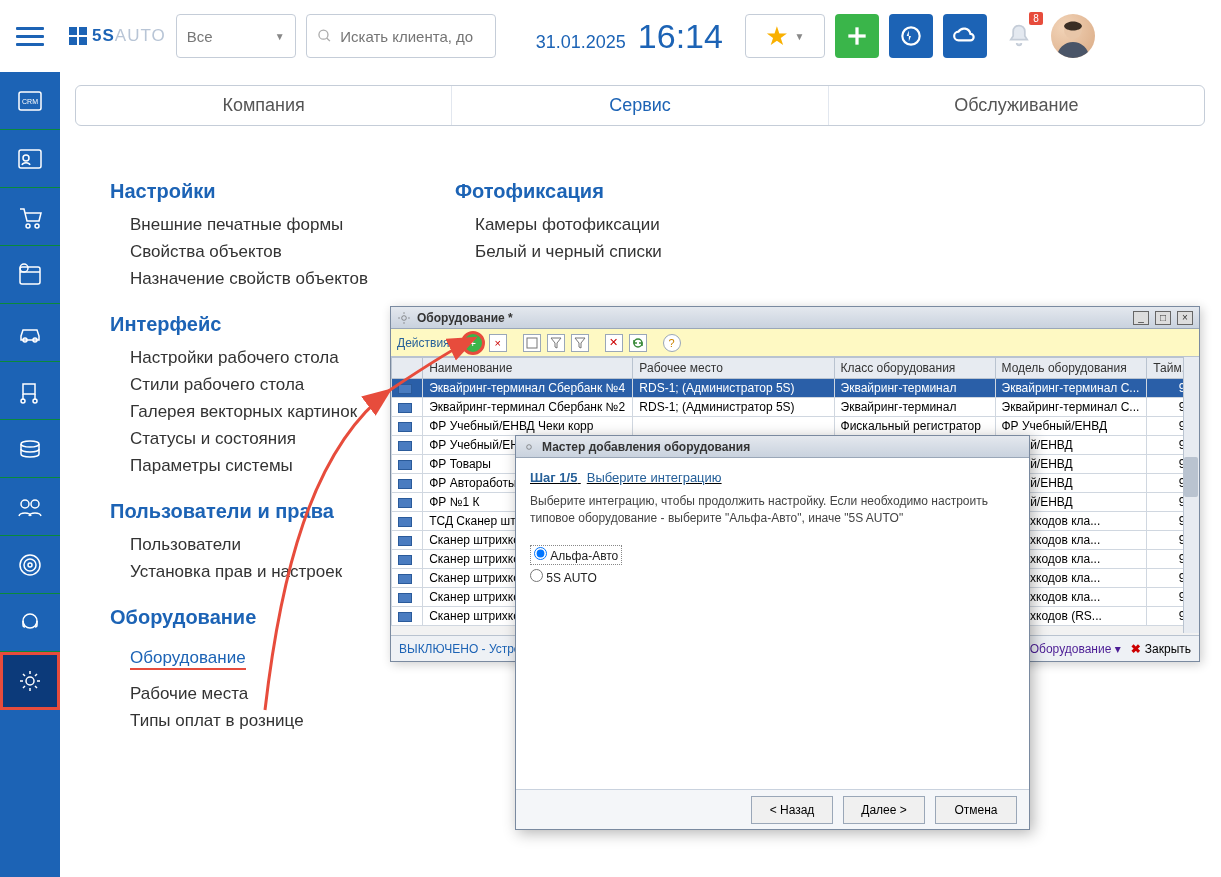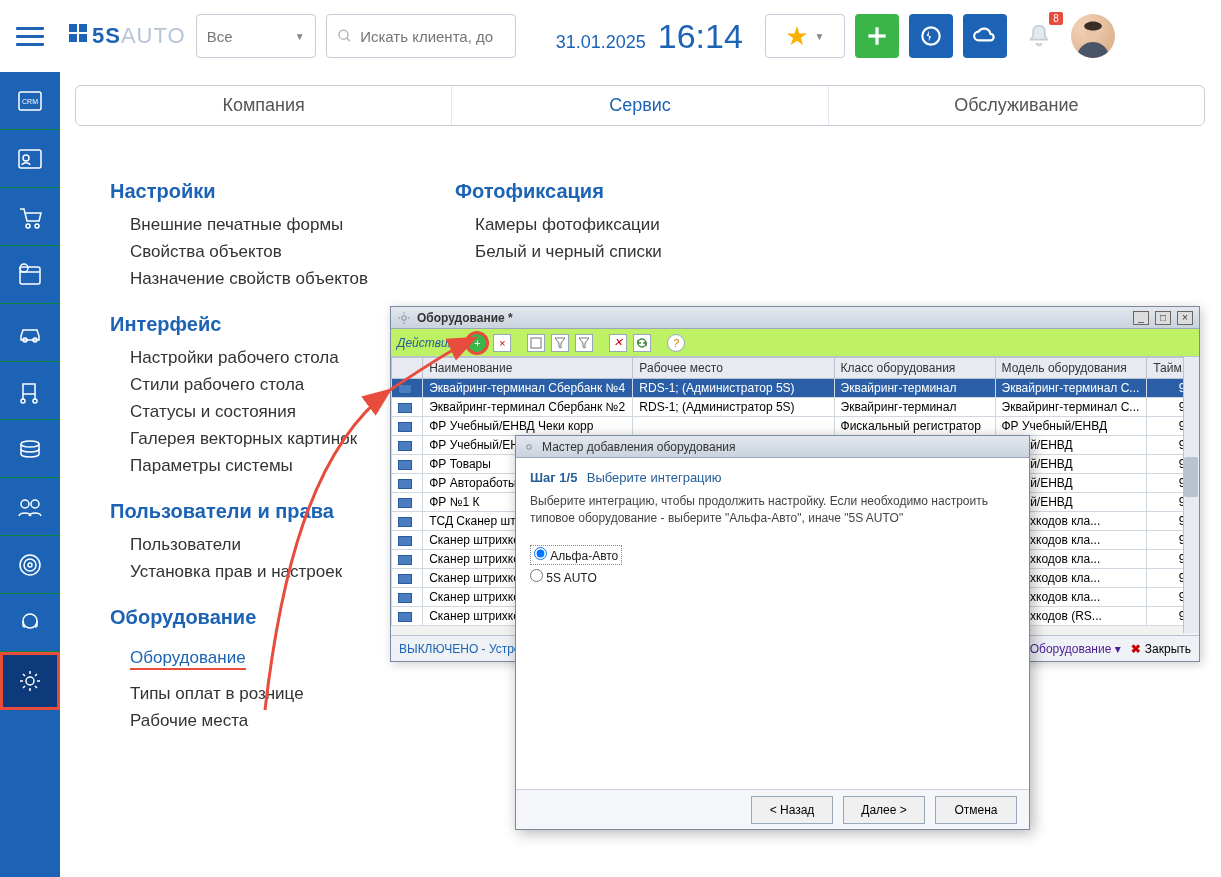--- a/index.html
+++ b/index.html
@@ -2,21 +2,21 @@
 <html><head>
 <meta charset="utf-8">
 <style>
   * { box-sizing: border-box; margin: 0; padding: 0; }
   body { font-family: Arial, Helvetica, sans-serif; background: #fff; width: 1221px; height: 877px; position: relative; overflow: hidden; }
 
   
   .topbar { position: absolute; left: 0; top: 0; width: 1221px; height: 72px; display: flex; align-items: center; padding: 0 10px; gap: 10px; }
   .hamburger { width: 40px; height: 40px; display: flex; flex-direction: column; justify-content: center; gap: 5px; padding: 6px; cursor: pointer; }
   .hamburger span { height: 3px; background: #1c63b5; border-radius: 1px; }
-  .brand { display: flex; align-items: flex-start; font-size: 22px; color: #1c63b5; font-weight: 700; letter-spacing: 1px; margin-left: 8px; }
+  .brand { display: flex; align-items: center; font-size: 17px; color: #1c63b5; font-weight: 700; letter-spacing: 1px; margin-left: 8px; }
   .brand .auto { color: #b8c5d6; font-weight: 400; }
   .brand-icon { width: 20px; height: 20px; margin-right: 4px; }
   .selectbox { width: 120px; height: 44px; border: 1px solid #c5cdd8; border-radius: 4px; display: flex; align-items: center; padding: 0 10px; color: #777; font-size: 15px; justify-content: space-between; }
   .searchbox { flex: 0 0 190px; height: 44px; border: 1px solid #c5cdd8; border-radius: 4px; display: flex; align-items: center; padding: 0 10px; gap: 8px; color: #999; }
   .searchbox input { border: none; outline: none; font-size: 15px; color: #444; width: 100%; }
   .datetime { margin-left: 30px; display: flex; align-items: baseline; gap: 12px; }
   .date { color: #1c63b5; font-size: 18px; }
   .time { color: #1c63b5; font-size: 34px; font-weight: 300; }
   .starbox { width: 80px; height: 44px; border: 1px solid #c5cdd8; border-radius: 4px; display: flex; align-items: center; justify-content: center; gap: 6px; margin-left: 12px; }
   .star { color: #f9b000; font-size: 26px; }
@@ -45,21 +45,21 @@
   .section-title { color: #1c63b5; font-size: 20px; font-weight: 700; margin-bottom: 12px; margin-top: 24px; }
   .section-title:first-child { margin-top: 0; }
   .link { color: #333; font-size: 17px; margin: 7px 0 7px 20px; cursor: pointer; }
   .link.underlined { color: #1c63b5; border-bottom: 2px solid #e74c3c; display: inline-block; }
 
   
   .win { position: absolute; left: 390px; top: 306px; width: 810px; height: 356px; border: 1px solid #7a8aa0; background: #f2f2f2; font-family: Tahoma, Arial, sans-serif; font-size: 12px; box-shadow: 2px 2px 10px rgba(0,0,0,.2); }
   .win-title { height: 22px; background: linear-gradient(#e4e8ee,#c9d2de); display: flex; align-items: center; padding: 0 6px; gap: 6px; color: #333; font-size: 12px; border-bottom: 1px solid #9aa7b8; }
   .win-title .spacer { flex: 1; }
   .win-title .wbtn { width: 16px; height: 14px; border: 1px solid #666; background: #ddd; font-size: 10px; line-height: 12px; text-align: center; cursor: pointer; }
-  .win-toolbar { height: 28px; display: flex; align-items: center; padding: 0 6px; gap: 6px; border-bottom: 1px solid #b9c3d0; background:#bef264; position: relative; font-style: italic; }
+  .win-toolbar { height: 28px; display: flex; align-items: center; padding: 0 6px; gap: 6px; border-bottom: 1px solid #b9c3d0; background:#fef9c3; position: relative; }
   .win-toolbar .actions { color:#266099; cursor:pointer; }
   .win-toolbar .actions::after { content:" ▾"; font-size:9px; }
   .tbtn { width:18px; height:18px; border:1px solid #9aa7b8; background:#fff; display:inline-flex; align-items:center; justify-content:center; font-size:11px; cursor:pointer; }
   .tbtn.green-circle { border-radius:50%; background:#3ab54a; color:#fff; border:none; width:20px; height:20px; outline:3px solid #e74c3c; outline-offset:-1px; }
   .tbtn.red { color:#c00; }
   .grid { width: 100%; border-collapse: collapse; }
   .grid th { background: #e7ebf1; border: 1px solid #b9c3d0; padding: 3px 6px; text-align: left; font-weight: normal; color: #333; font-size: 12px; }
   .grid td { border: 1px solid #d0d7e0; padding: 2px 6px; background: #fff; white-space: nowrap; overflow: hidden; }
   .grid tr.selected td { background: #2a5fa8; color: #fff; }
   .row-icon { display:inline-block; width:14px; height:10px; background:#4a7cc0; border:1px solid #2a5a9a; margin-right:4px; vertical-align:middle; }
@@ -67,22 +67,22 @@
   .win-footer .status { color:#1c63b5; }
   .win-footer .right { display:flex; gap:10px; align-items:center; }
   .win-footer .link2 { color:#4c1d95; cursor:pointer; }
   .win-footer .closebtn { display:flex; align-items:center; gap:4px; cursor:pointer; }
   .grid-wrap { height: 276px; overflow:hidden; position:relative; }
   .scroll-track { position:absolute; right:0; top:0; bottom:0; width:16px; background:#e7ebf1; border-left:1px solid #b9c3d0; }
   .scroll-thumb { position:absolute; right:1px; top:100px; width:14px; height:40px; background:#b9c3d0; border-radius:2px; }
 
   
   .wiz { position: absolute; left: 515px; top: 435px; width: 515px; height: 395px; border: 1px solid #7a8aa0; background: #fff; font-family: Tahoma, Arial, sans-serif; font-size: 12px; box-shadow: 3px 3px 14px rgba(0,0,0,.3); }
-  .wiz-title { height: 22px; background: linear-gradient(#e4e8ee,#c9d2de); display: flex; align-items: center; padding: 0 6px; gap: 6px; color: #333; font-weight: normal; border-bottom: 1px solid #9aa7b8; }
-  .wiz-head { padding: 12px 14px 8px; }
+  .wiz-title { height: 22px; background: linear-gradient(#e4e8ee,#c9d2de); display: flex; align-items: center; padding: 0 6px; gap: 6px; color: #333; font-weight: bold; border-bottom: 1px solid #9aa7b8; }
+  .wiz-head { padding: 12px 14px 8px; text-decoration: underline; }
   .wiz-step { color: #266099; font-weight: bold; font-size: 13px; }
   .wiz-subtitle { color: #266099; font-size: 13px; margin-left: 6px; }
   .wiz-desc { padding: 0 14px; color: #444; font-size: 12px; line-height: 1.4; }
   .wiz-radio { padding: 14px 14px; }
   .wiz-radio label { display:block; margin: 4px 0; color:#222; }
   .wiz-radio .boxed { border: 1px dotted #888; padding: 1px 3px; display: inline-block; }
   .wiz-buttons { position:absolute; bottom:0; left:0; right:0; height:40px; border-top:1px solid #c9d2de; background:#f4f6f9; display:flex; align-items:center; justify-content:flex-end; gap:10px; padding:0 12px; }
   .wiz-buttons button { height:28px; min-width:82px; background:#f0f0f0; border:1px solid #9aa7b8; cursor:pointer; font-size:12px; }
 
   
@@ -247,32 +247,32 @@
 
 <div class="content">
   <div class="section-title">Настройки</div>
   <div class="link">Внешние печатные формы</div>
   <div class="link">Свойства объектов</div>
   <div class="link">Назначение свойств объектов</div>
 
   <div class="section-title">Интерфейс</div>
   <div class="link">Настройки рабочего стола</div>
   <div class="link">Стили рабочего стола</div>
+  <div class="link">Галерея векторных картинок</div>
   <div class="link">Статусы и состояния</div>
-  <div class="link">Галерея векторных картинок</div>
   <div class="link">Параметры системы</div>
 
   <div class="section-title">Пользователи и права</div>
   <div class="link">Пользователи</div>
   <div class="link">Установка прав и настроек</div>
 
   <div class="section-title">Оборудование</div>
   <div><span class="link underlined">Оборудование</span></div>
+  <div class="link">Рабочие места</div>
   <div class="link">Типы оплат в рознице</div>
-  <div class="link">Рабочие места</div>
 </div>
 
 <div class="col2">
   <div class="section-title">Фотофиксация</div>
   <div class="link">Камеры фотофиксации</div>
   <div class="link">Белый и черный списки</div>
 </div>
 
 <div class="win">
   <div class="win-title">

